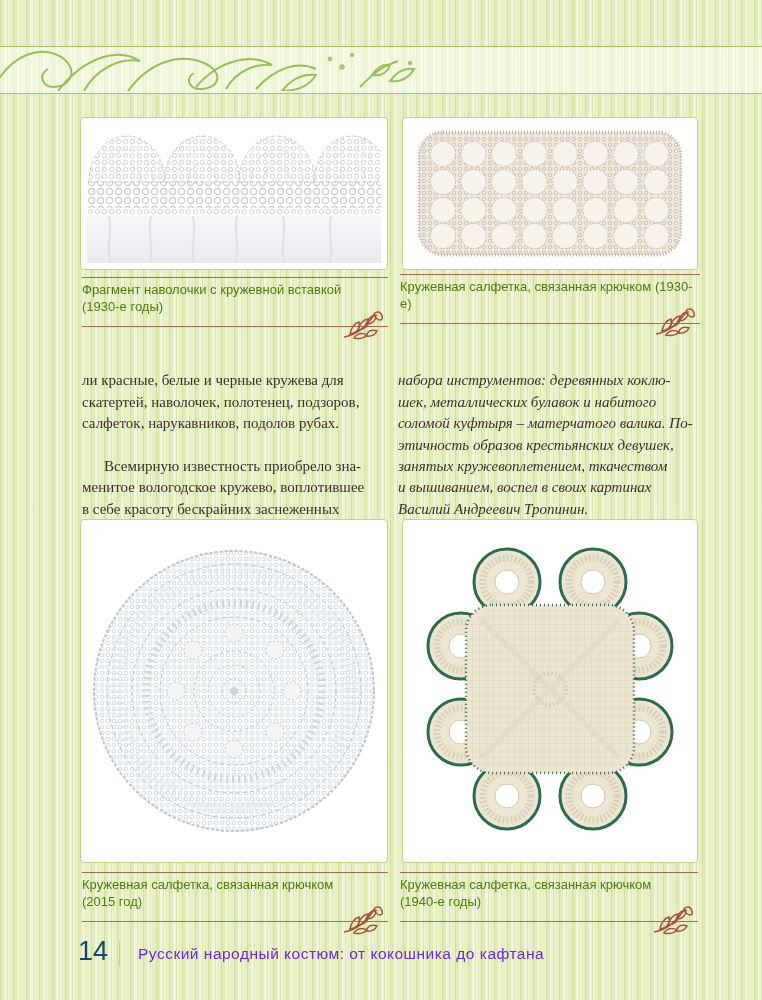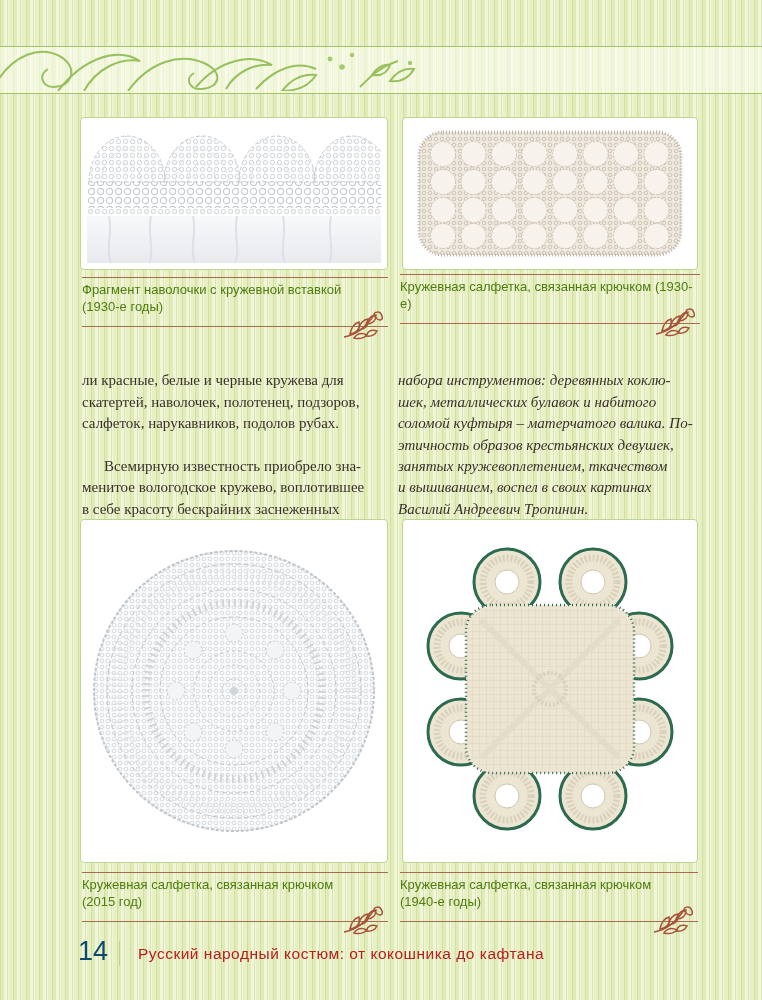--- a/index.html
+++ b/index.html
@@ -28,21 +28,21 @@
   .caption-rule{position:absolute;left:0;right:0;bottom:0;border-bottom:1px solid #aa6a4c;}
   .flourish{position:absolute;right:4px;bottom:-14px;}
   .bodycol{
     position:absolute;top:349px;width:318px;
     font-family:"Liberation Serif",serif;font-size:15px;line-height:21.4px;
     color:#39302a;white-space:pre-line;
   }
   .bodycol .p2{text-indent:22px;}
   .footer-pagenum{position:absolute;left:78px;top:936px;font-size:27px;color:#0c4a6e;}
   .footer-divider{position:absolute;left:119px;top:941px;width:1px;height:25px;background:#bcd783;}
-  .footer-title{position:absolute;left:138px;top:945px;font-size:15.5px;letter-spacing:.5px;color:#b91c1c;text-align:right;}
+  .footer-title{position:absolute;left:138px;top:945px;font-size:15.5px;letter-spacing:.5px;color:#6d28d9;text-align:right;}
 </style>
 </head>
 <body>
 
 <div class="ornament-band">
   <svg width="460" height="44" viewBox="0 0 460 44">
     <g fill="none" stroke="#93be57" stroke-width="2" opacity=".95">
       <path d="M-8,44 C10,6 44,-4 64,12 C78,24 70,40 54,40 C42,40 38,28 48,22"></path>
       <path d="M58,44 C84,10 118,0 140,14 C120,10 96,22 84,44"></path>
       <path d="M128,44 C150,14 180,6 204,16 C224,25 220,41 202,42 C190,43 184,32 194,26"></path>

